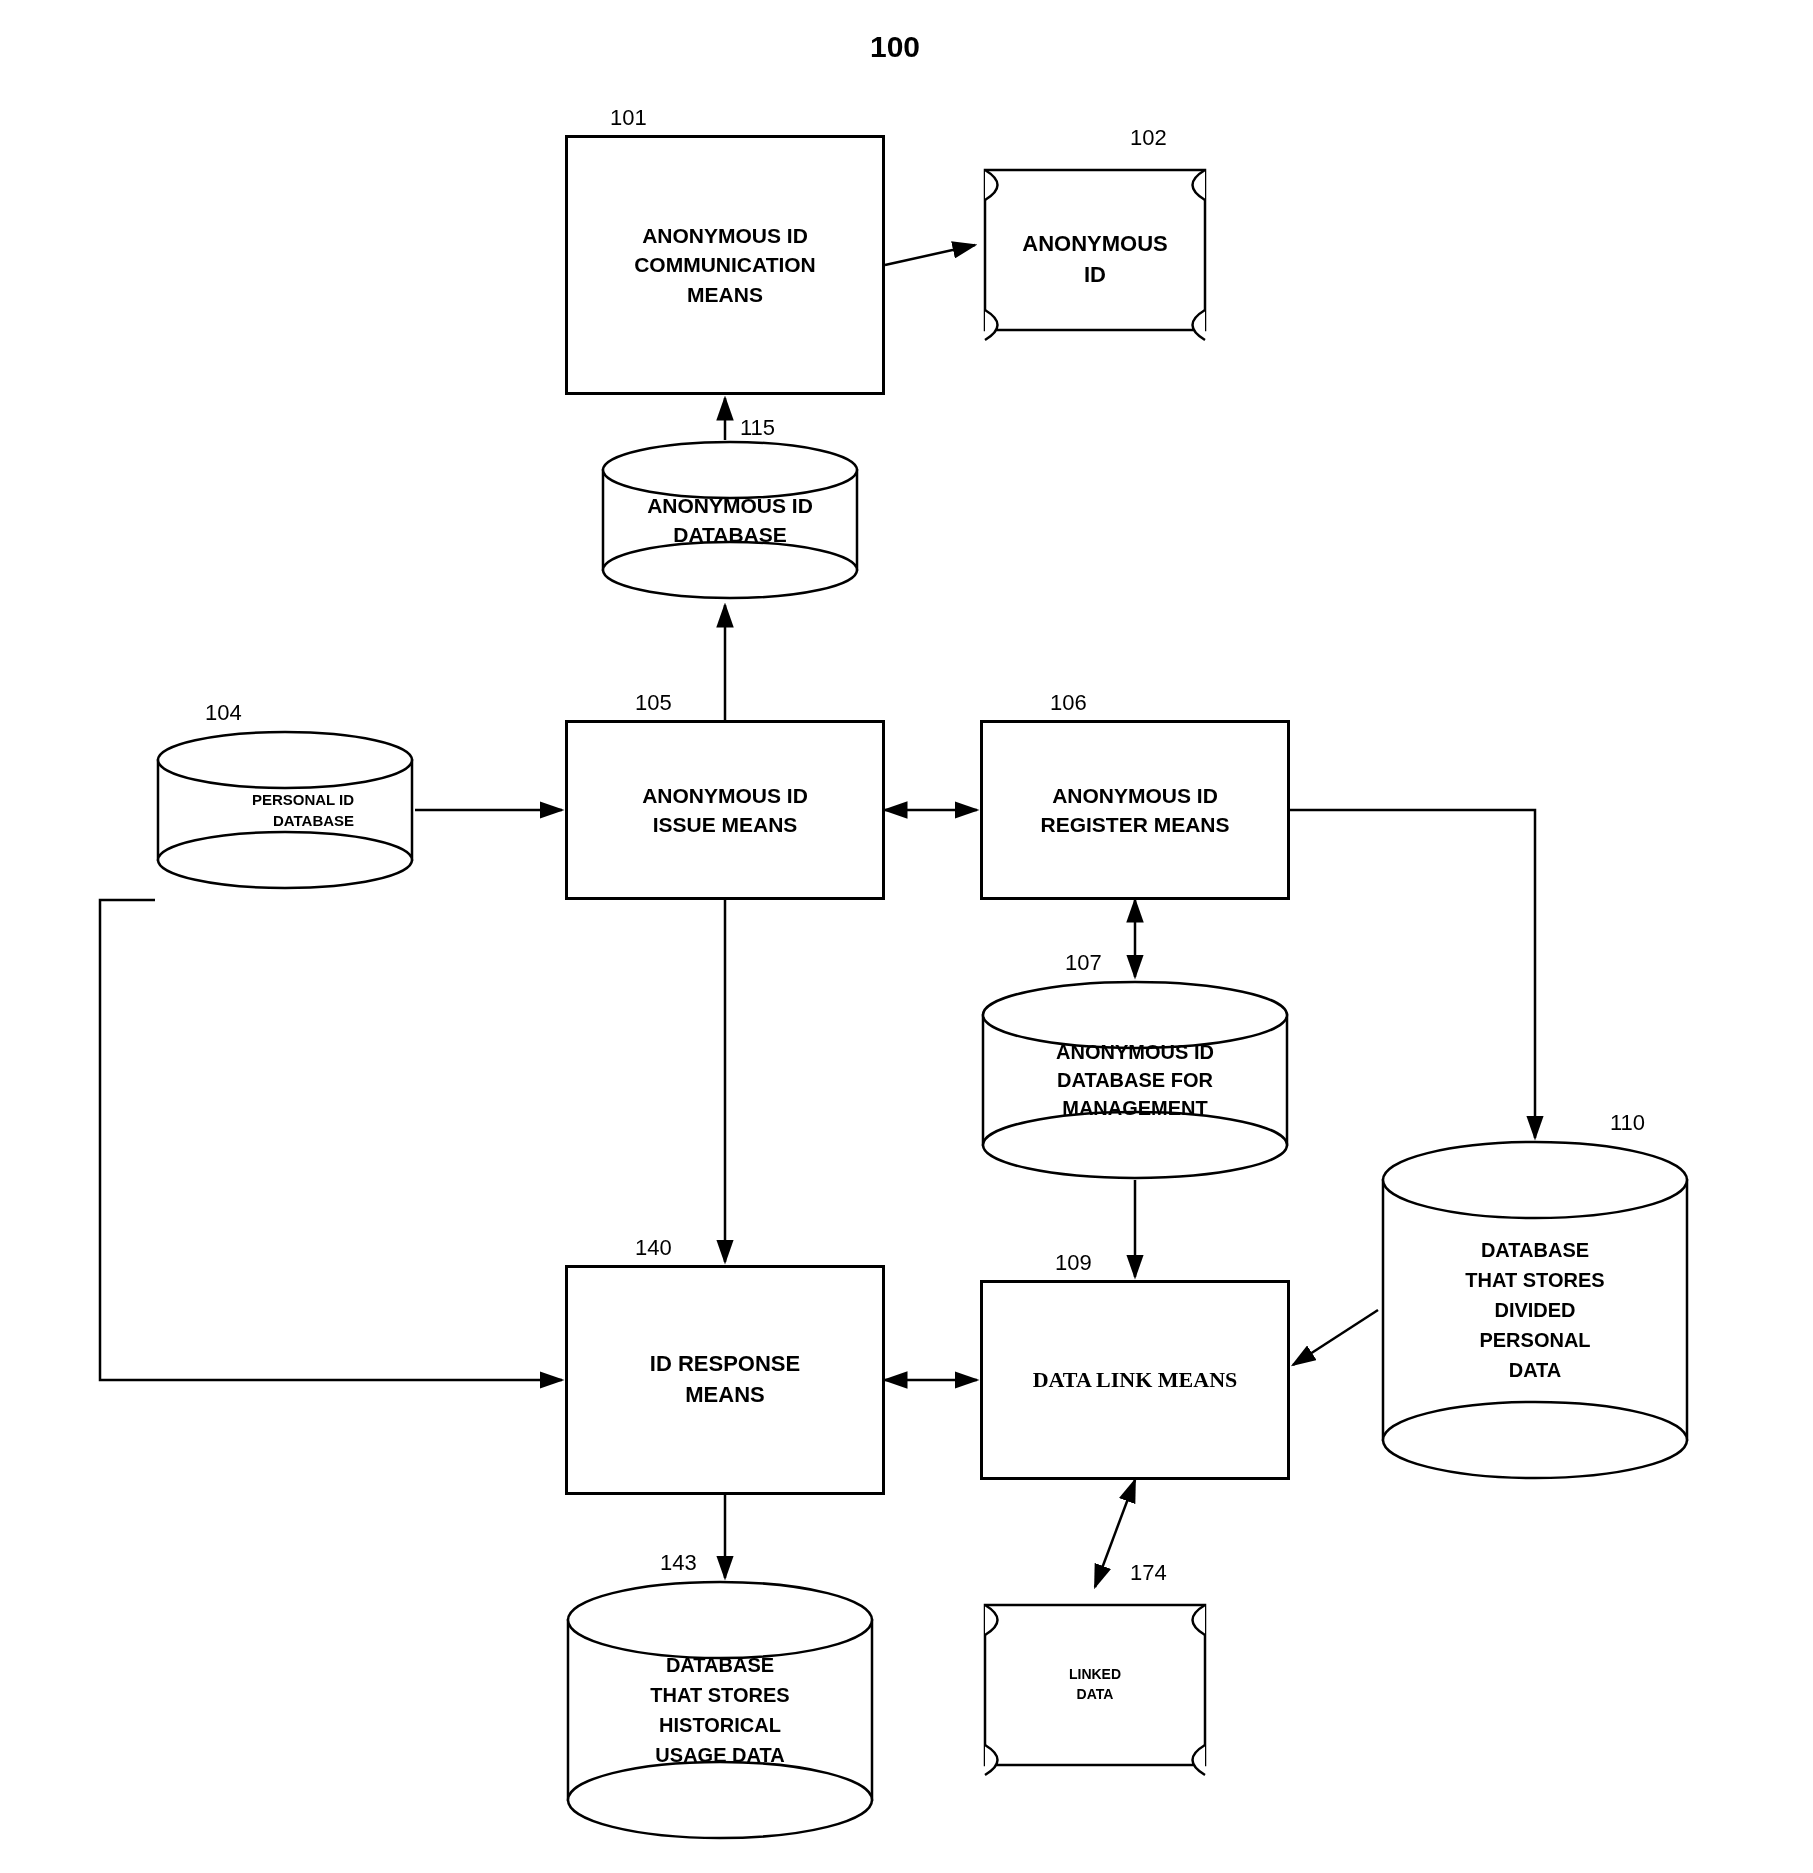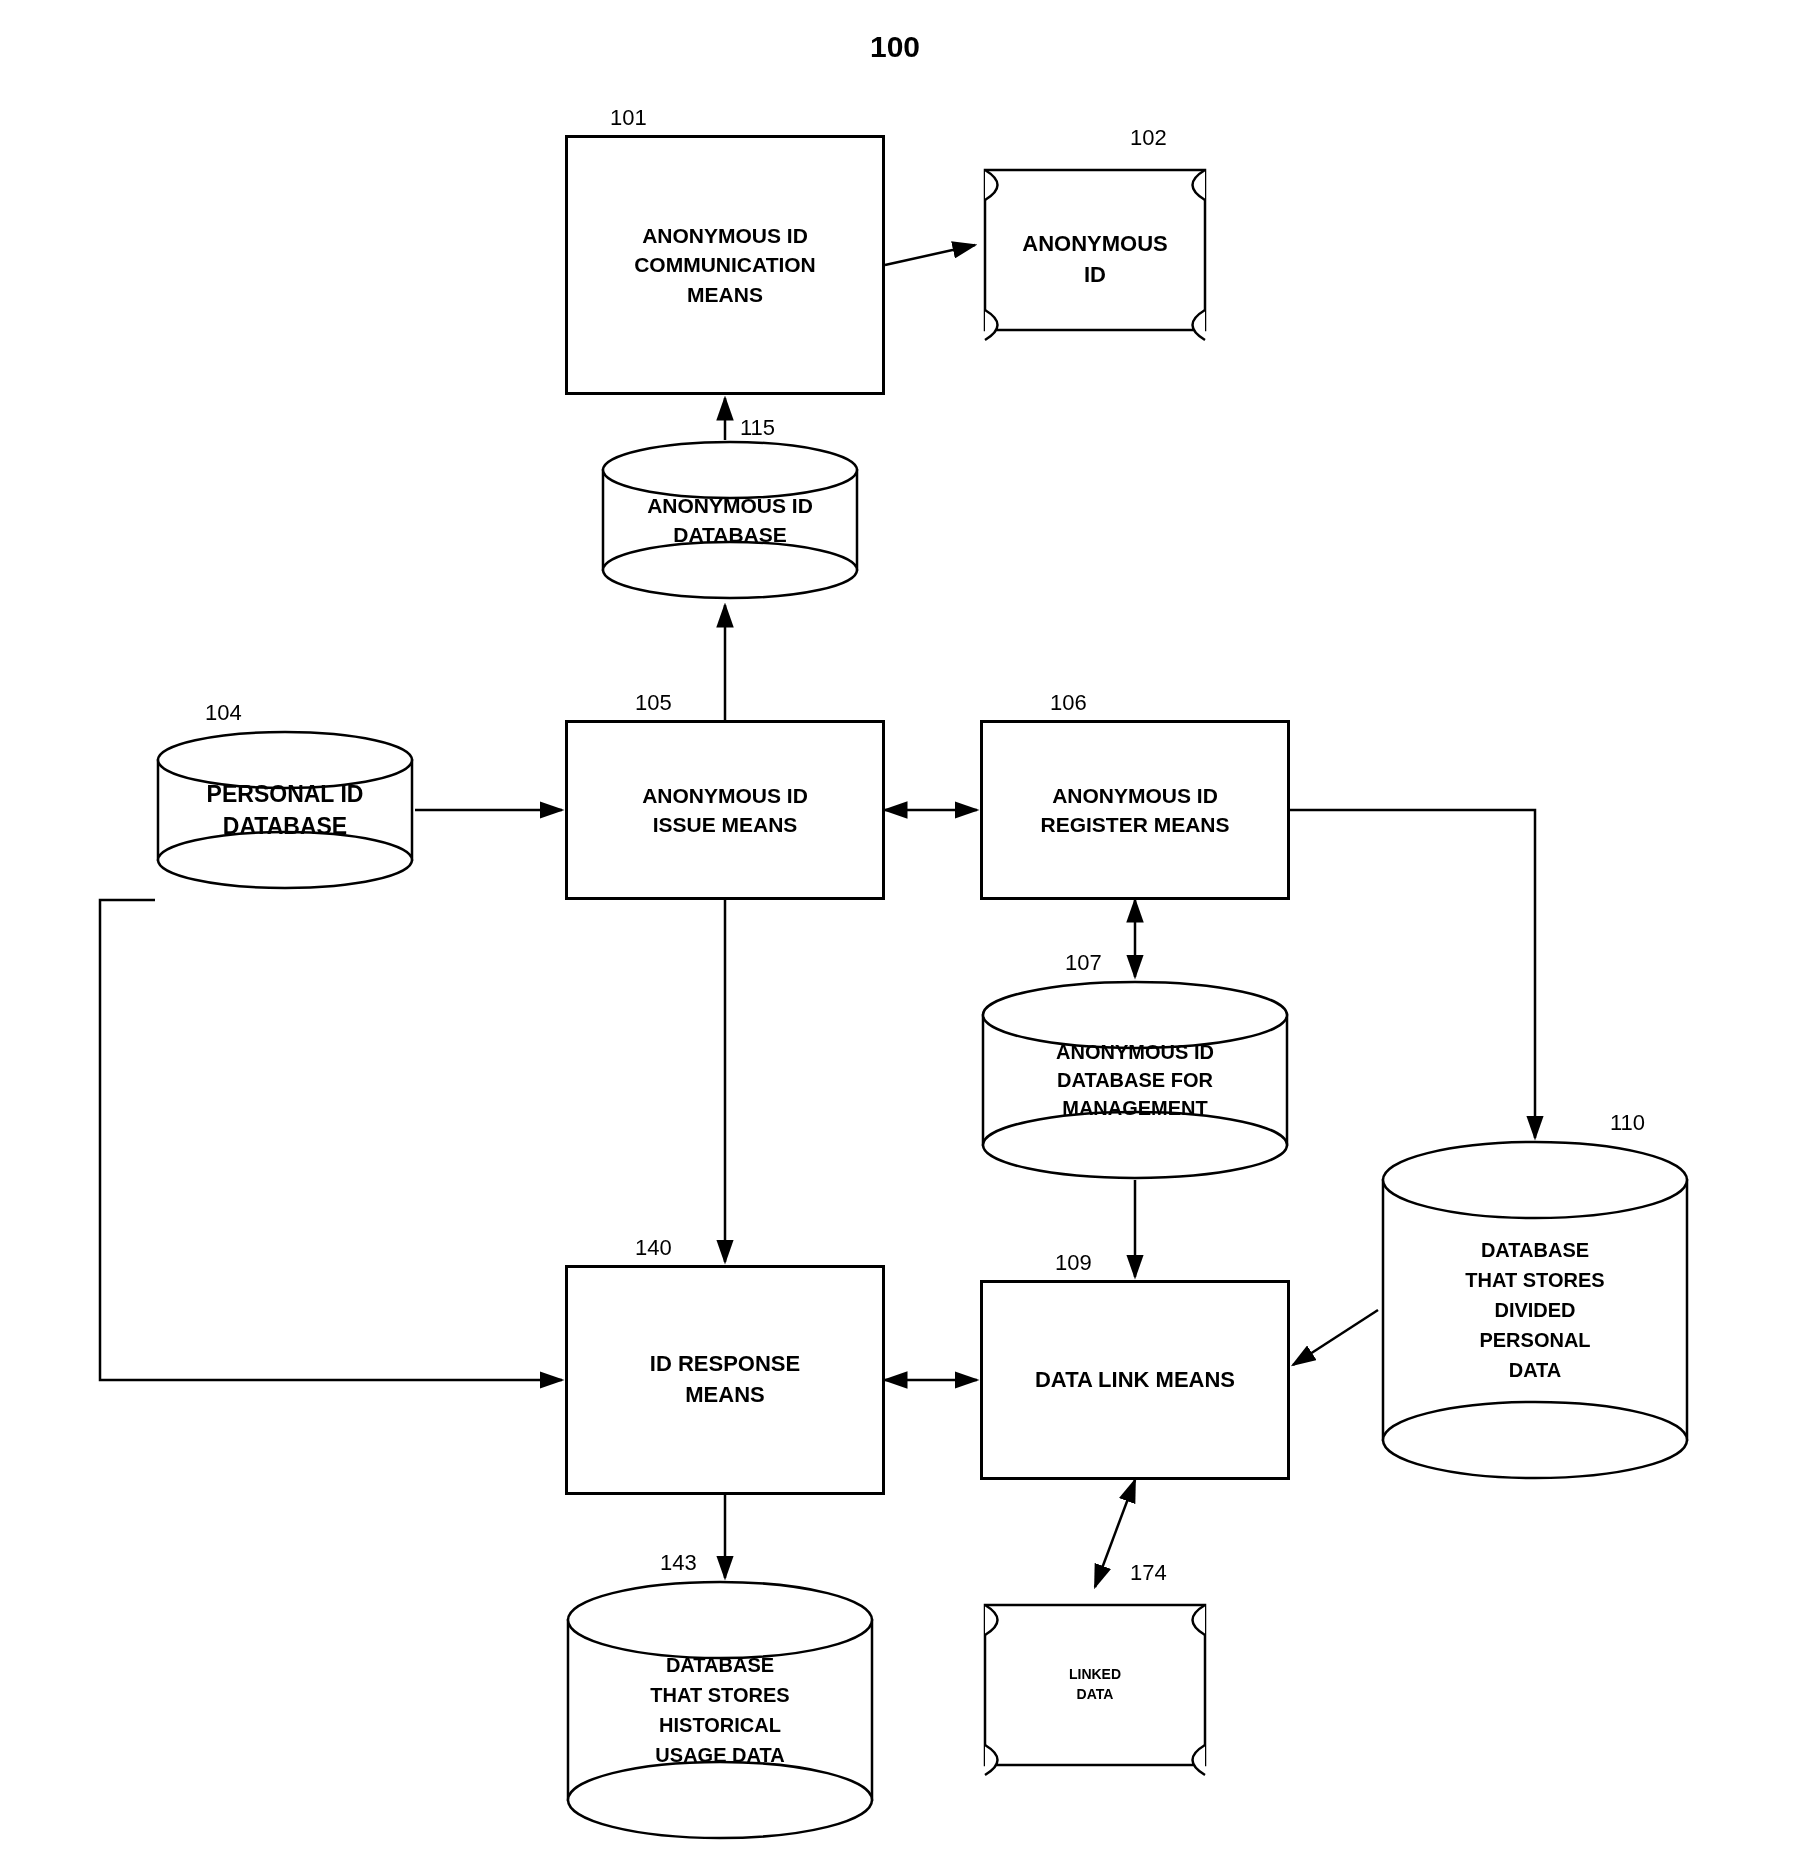--- a/index.html
+++ b/index.html
@@ -137,21 +137,21 @@
     </div>
   </div>
   <div class="label" style="left:740px; top:415px;">115</div>
 
   <div style="position:absolute; left:155px; top:730px; width:260px; height:160px;">
     <svg width="260" height="160">
       <rect x="3" y="30" width="254" height="100" fill="white" stroke="black" stroke-width="2.5"></rect>
       <ellipse cx="130" cy="30" rx="127" ry="28" fill="white" stroke="black" stroke-width="2.5"></ellipse>
       <ellipse cx="130" cy="130" rx="127" ry="28" fill="white" stroke="black" stroke-width="2.5"></ellipse>
     </svg>
-    <div style="position:absolute; top:0; left:0; width:260px; height:160px; display:flex; align-items:center; justify-content:center; text-align:center; font-size:23px; font-weight:bold; line-height:1.4;">
+    <div style="position:absolute; top:0; left:18px; width:260px; height:160px; display:flex; align-items:center; justify-content:center; text-align:right; font-size:15px; font-weight:bold; line-height:1.4;">
       PERSONAL ID<br>DATABASE
     </div>
   </div>
   <div class="label" style="left:205px; top:700px;">104</div>
 
   <div class="node node-rect" style="left:565px; top:720px; width:320px; height:180px;">
     <span style="font-size:21px; font-weight:bold; line-height:1.4;">ANONYMOUS ID<br>ISSUE MEANS</span>
   </div>
   <div class="label" style="left:635px; top:690px;">105</div>
 
@@ -170,21 +170,21 @@
       ANONYMOUS ID<br>DATABASE FOR<br>MANAGEMENT
     </div>
   </div>
   <div class="label" style="left:1065px; top:950px;">107</div>
 
   <div class="node node-rect" style="left:565px; top:1265px; width:320px; height:230px;">
     <span style="font-size:22px; font-weight:bold; line-height:1.4;">ID RESPONSE<br>MEANS</span>
   </div>
   <div class="label" style="left:635px; top:1235px;">140</div>
 
-  <div class="node node-rect" style="left:980px; top:1280px; width:310px; height:200px;">
+  <div class="node node-rect" style="left:980px; top:1280px; width:310px; height:200px;font-family:Liberation Serif, serif;">
     <span style="font-size:22px; font-weight:bold; line-height:1.4;">DATA LINK MEANS</span>
   </div>
   <div class="label" style="left:1055px; top:1250px;">109</div>
 
   <div style="position:absolute; left:1380px; top:1140px; width:310px; height:340px;">
     <svg width="310" height="340">
       <rect x="3" y="40" width="304" height="260" fill="white" stroke="black" stroke-width="2.5"></rect>
       <ellipse cx="155" cy="40" rx="152" ry="38" fill="white" stroke="black" stroke-width="2.5"></ellipse>
       <ellipse cx="155" cy="300" rx="152" ry="38" fill="white" stroke="black" stroke-width="2.5"></ellipse>
     </svg>

